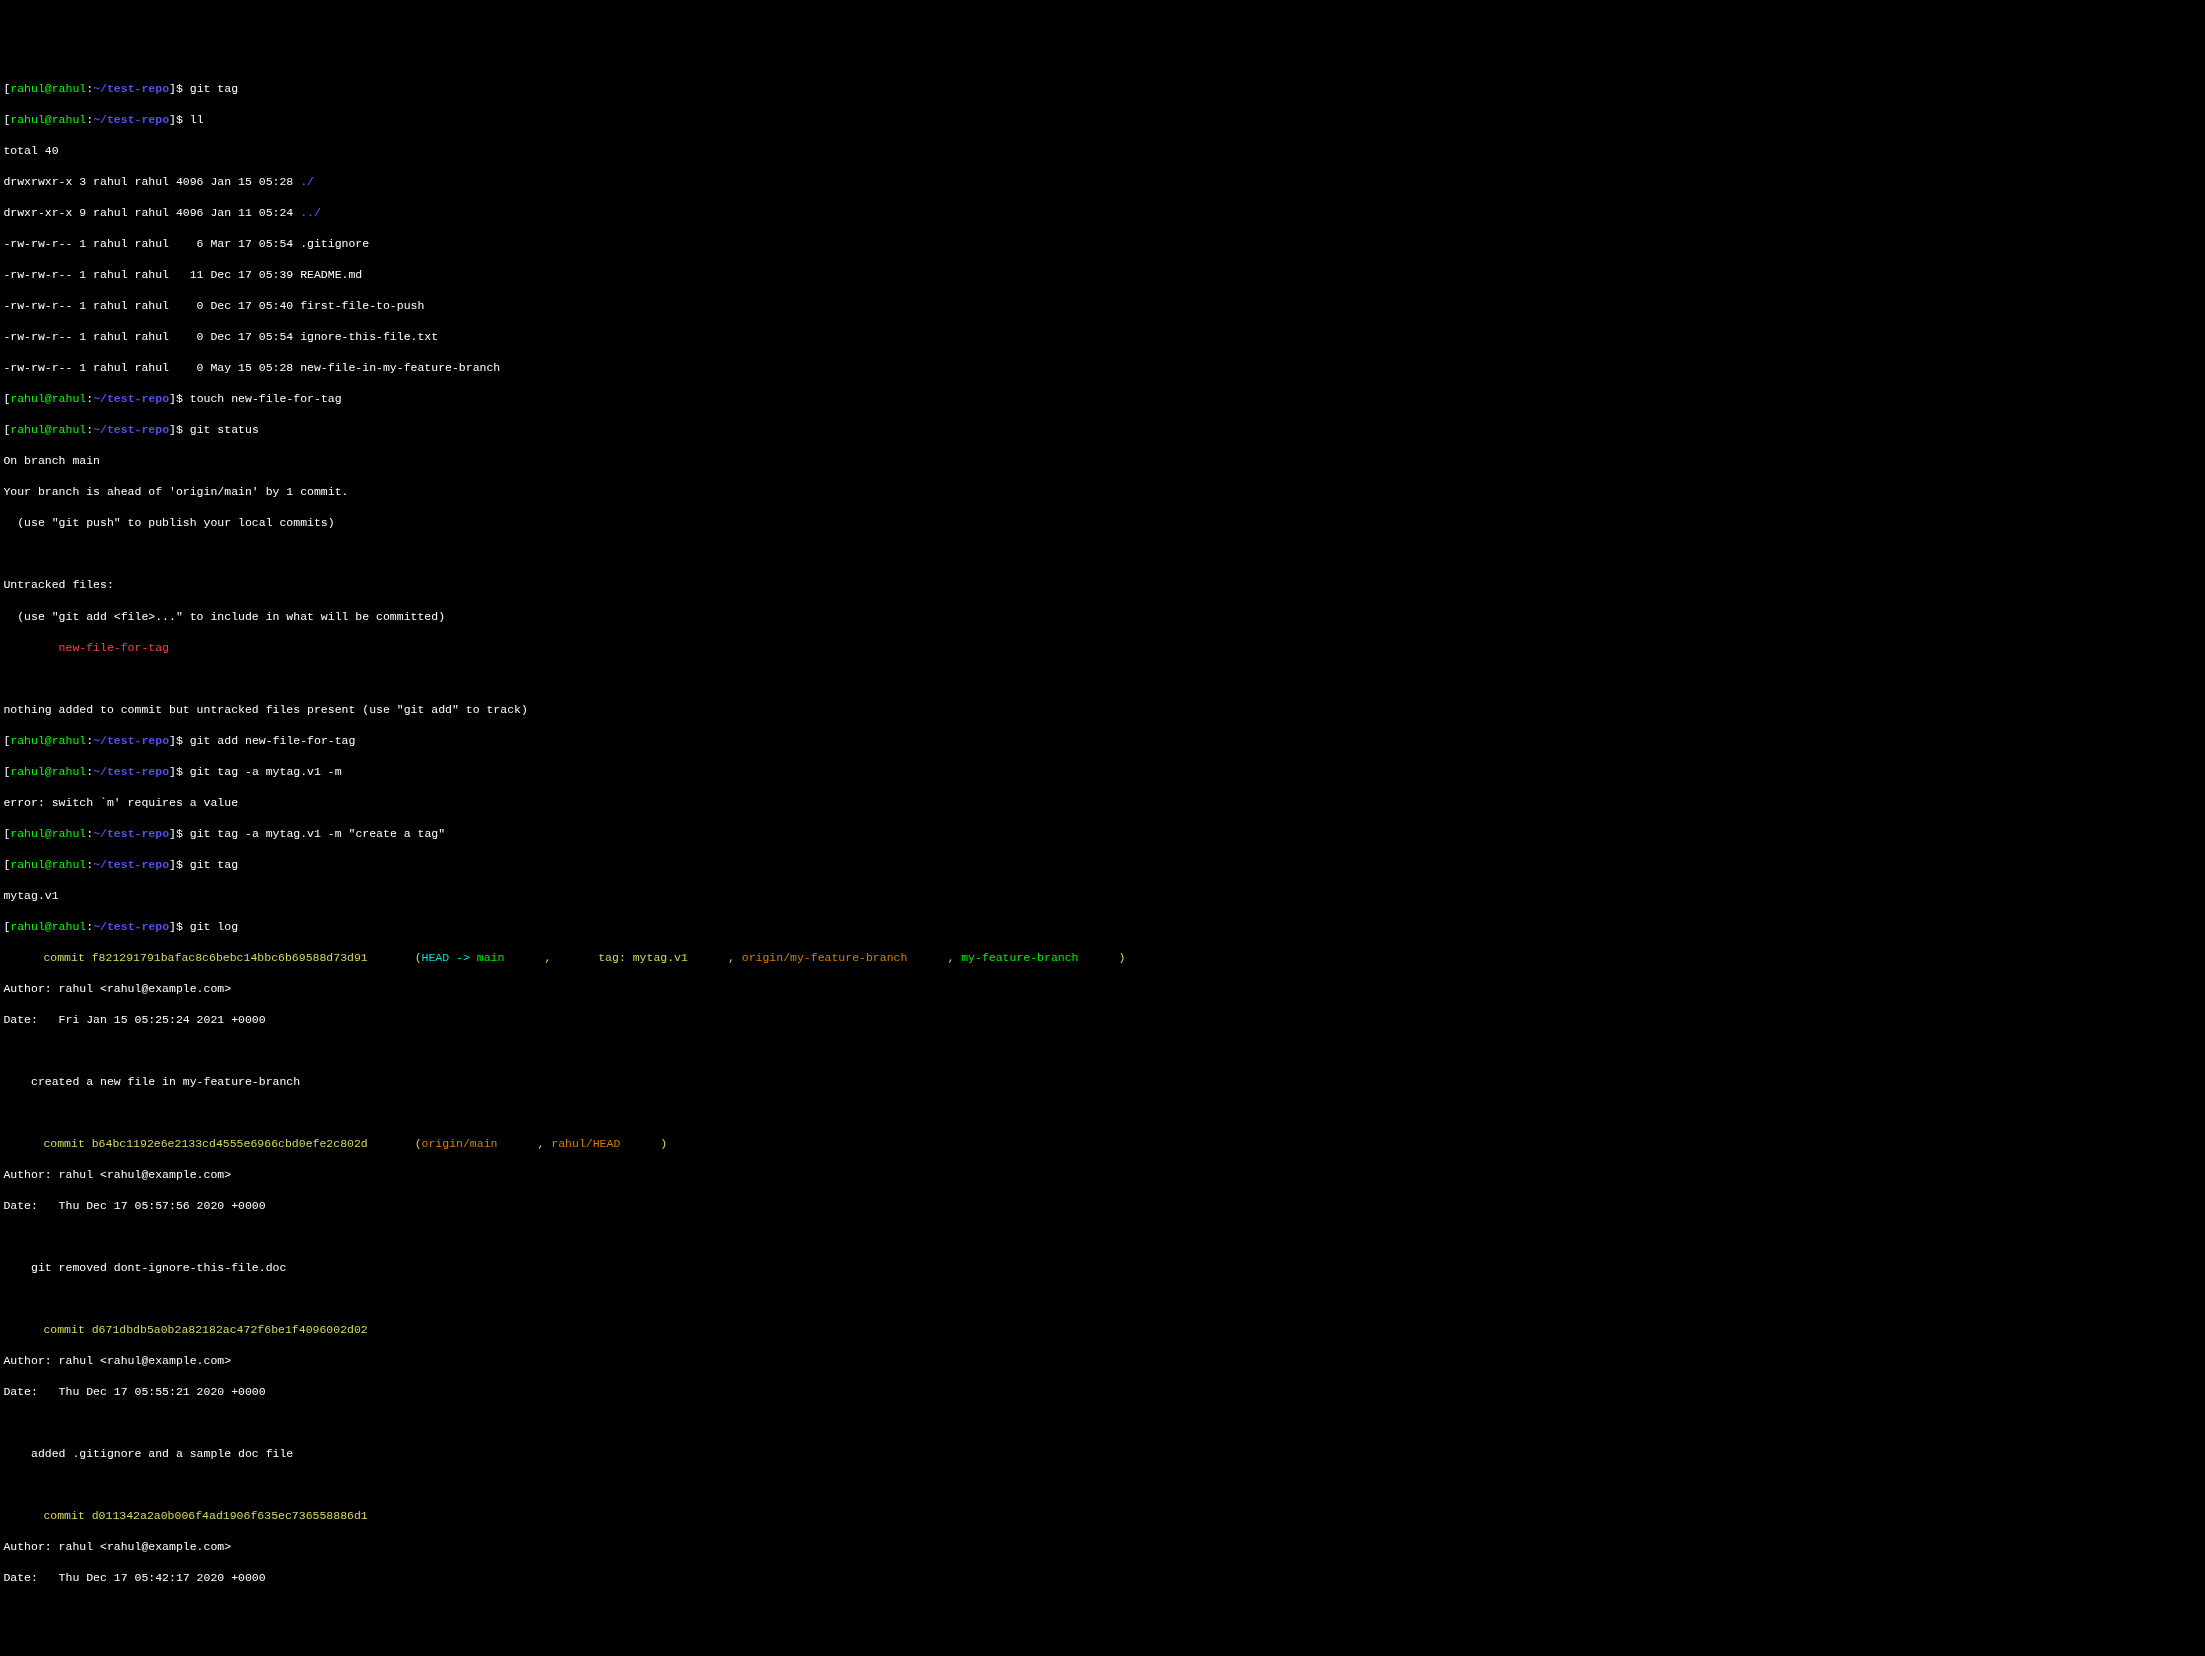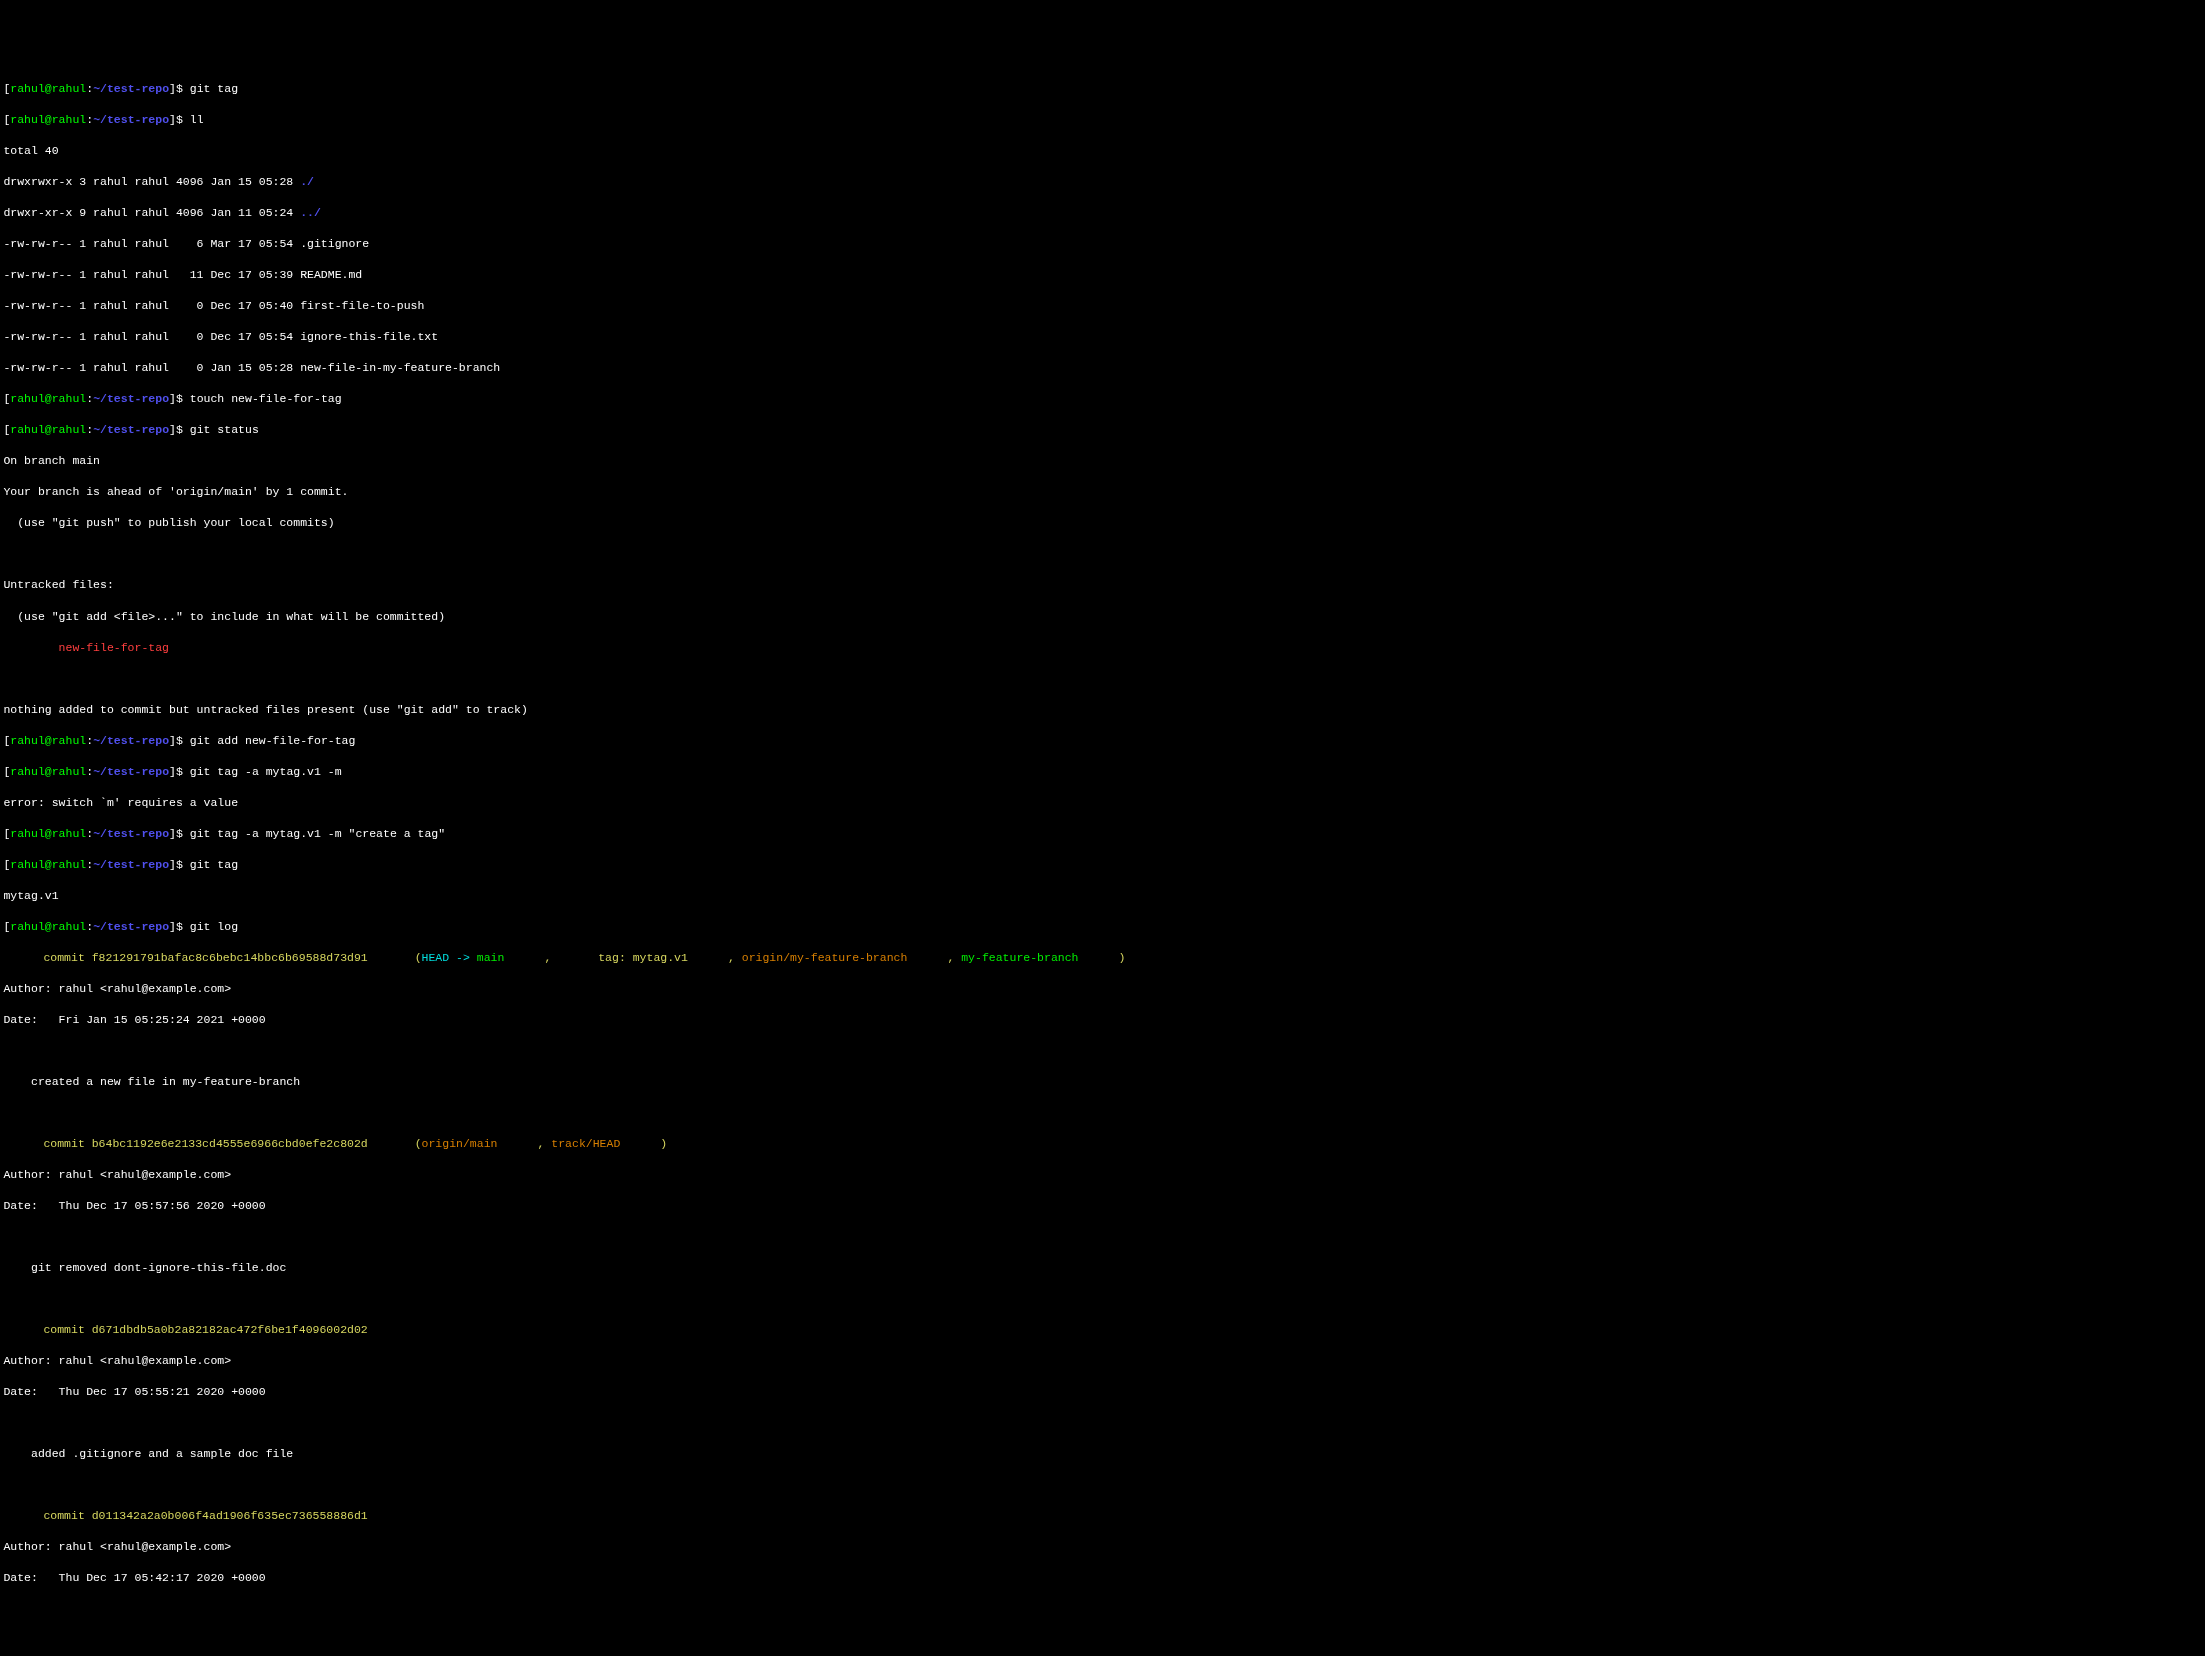--- a/index.html
+++ b/index.html
@@ -34,21 +34,21 @@
 <div>
 <span class="line"><span class="white">[</span><span class="green">rahul@rahul</span><span class="white">:</span><span class="blue-bold">~/test-repo</span><span class="white">]</span><span class="white">$ </span><span class="white">git tag</span></span>
 <span class="line"><span class="white">[</span><span class="green">rahul@rahul</span><span class="white">:</span><span class="blue-bold">~/test-repo</span><span class="white">]</span><span class="white">$ </span><span class="white">ll</span></span>
 <span class="line white">total 40</span>
 <span class="line"><span class="white">drwxrwxr-x 3 rahul rahul 4096 Jan 15 05:28 </span><span class="blue-bold">./</span></span>
 <span class="line"><span class="white">drwxr-xr-x 9 rahul rahul 4096 Jan 11 05:24 </span><span class="blue-bold">../</span></span>
 <span class="line white">-rw-rw-r-- 1 rahul rahul    6 Mar 17 05:54 .gitignore</span>
 <span class="line white">-rw-rw-r-- 1 rahul rahul   11 Dec 17 05:39 README.md</span>
 <span class="line white">-rw-rw-r-- 1 rahul rahul    0 Dec 17 05:40 first-file-to-push</span>
 <span class="line white">-rw-rw-r-- 1 rahul rahul    0 Dec 17 05:54 ignore-this-file.txt</span>
-<span class="line white">-rw-rw-r-- 1 rahul rahul    0 Jan 15 05:28 new-file-in-my-feature-branch</span>
+<span class="line white">-rw-rw-r-- 1 rahul rahul    0 May 15 05:28 new-file-in-my-feature-branch</span>
 <span class="line"><span class="white">[</span><span class="green">rahul@rahul</span><span class="white">:</span><span class="blue-bold">~/test-repo</span><span class="white">]</span><span class="white">$ </span><span class="white">touch new-file-for-tag</span></span>
 <span class="line"><span class="white">[</span><span class="green">rahul@rahul</span><span class="white">:</span><span class="blue-bold">~/test-repo</span><span class="white">]</span><span class="white">$ </span><span class="white">git status</span></span>
 <span class="line white">On branch main</span>
 <span class="line white">Your branch is ahead of 'origin/main' by 1 commit.</span>
 <span class="line white">  (use "git push" to publish your local commits)</span>
 <span class="line"> </span>
 <span class="line white">Untracked files:</span>
 <span class="line white">  (use "git add &lt;file&gt;..." to include in what will be committed)</span>
 <span class="line red">        new-file-for-tag</span>
 <span class="line"> </span>
@@ -59,21 +59,21 @@
 <span class="line"><span class="white">[</span><span class="green">rahul@rahul</span><span class="white">:</span><span class="blue-bold">~/test-repo</span><span class="white">]</span><span class="white">$ </span><span class="white">git tag -a mytag.v1 -m "create a tag"</span></span>
 <span class="line"><span class="white">[</span><span class="green">rahul@rahul</span><span class="white">:</span><span class="blue-bold">~/test-repo</span><span class="white">]</span><span class="white">$ </span><span class="white">git tag</span></span>
 <span class="line white">mytag.v1</span>
 <span class="line"><span class="white">[</span><span class="green">rahul@rahul</span><span class="white">:</span><span class="blue-bold">~/test-repo</span><span class="white">]</span><span class="white">$ </span><span class="white">git log</span></span>
 <span class="line"><span class="yellow">commit f821291791bafac8c6bebc14bbc6b69588d73d91</span><span class="yellow"> (</span><span class="cyan">HEAD -&gt; </span><span class="green-bright">main</span><span class="yellow">, </span><span class="yellow">tag: mytag.v1</span><span class="yellow">, </span><span class="orange">origin/my-feature-branch</span><span class="yellow">, </span><span class="green-bright">my-feature-branch</span><span class="yellow">)</span></span>
 <span class="line white">Author: rahul &lt;rahul@example.com&gt;</span>
 <span class="line white">Date:   Fri Jan 15 05:25:24 2021 +0000</span>
 <span class="line"> </span>
 <span class="line white">    created a new file in my-feature-branch</span>
 <span class="line"> </span>
-<span class="line"><span class="yellow">commit b64bc1192e6e2133cd4555e6966cbd0efe2c802d</span><span class="yellow"> (</span><span class="orange">origin/main</span><span class="yellow">, </span><span class="orange">track/HEAD</span><span class="yellow">)</span></span>
+<span class="line"><span class="yellow">commit b64bc1192e6e2133cd4555e6966cbd0efe2c802d</span><span class="yellow"> (</span><span class="orange">origin/main</span><span class="yellow">, </span><span class="orange">rahul/HEAD</span><span class="yellow">)</span></span>
 <span class="line white">Author: rahul &lt;rahul@example.com&gt;</span>
 <span class="line white">Date:   Thu Dec 17 05:57:56 2020 +0000</span>
 <span class="line"> </span>
 <span class="line white">    git removed dont-ignore-this-file.doc</span>
 <span class="line"> </span>
 <span class="line yellow">commit d671dbdb5a0b2a82182ac472f6be1f4096002d02</span>
 <span class="line white">Author: rahul &lt;rahul@example.com&gt;</span>
 <span class="line white">Date:   Thu Dec 17 05:55:21 2020 +0000</span>
 <span class="line"> </span>
 <span class="line white">    added .gitignore and a sample doc file</span>

